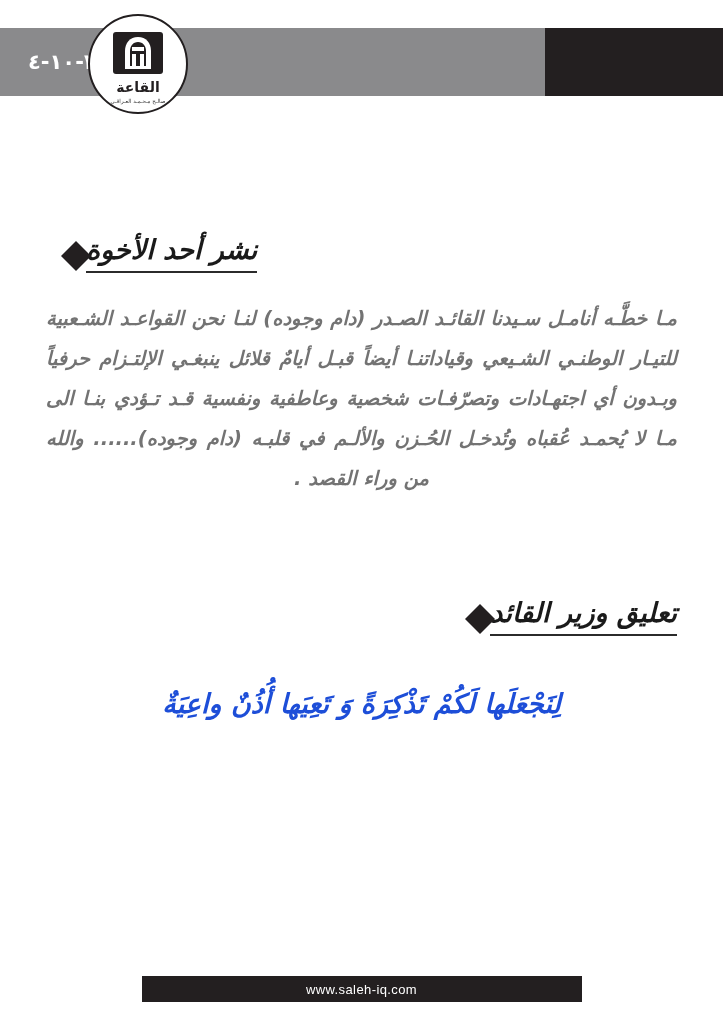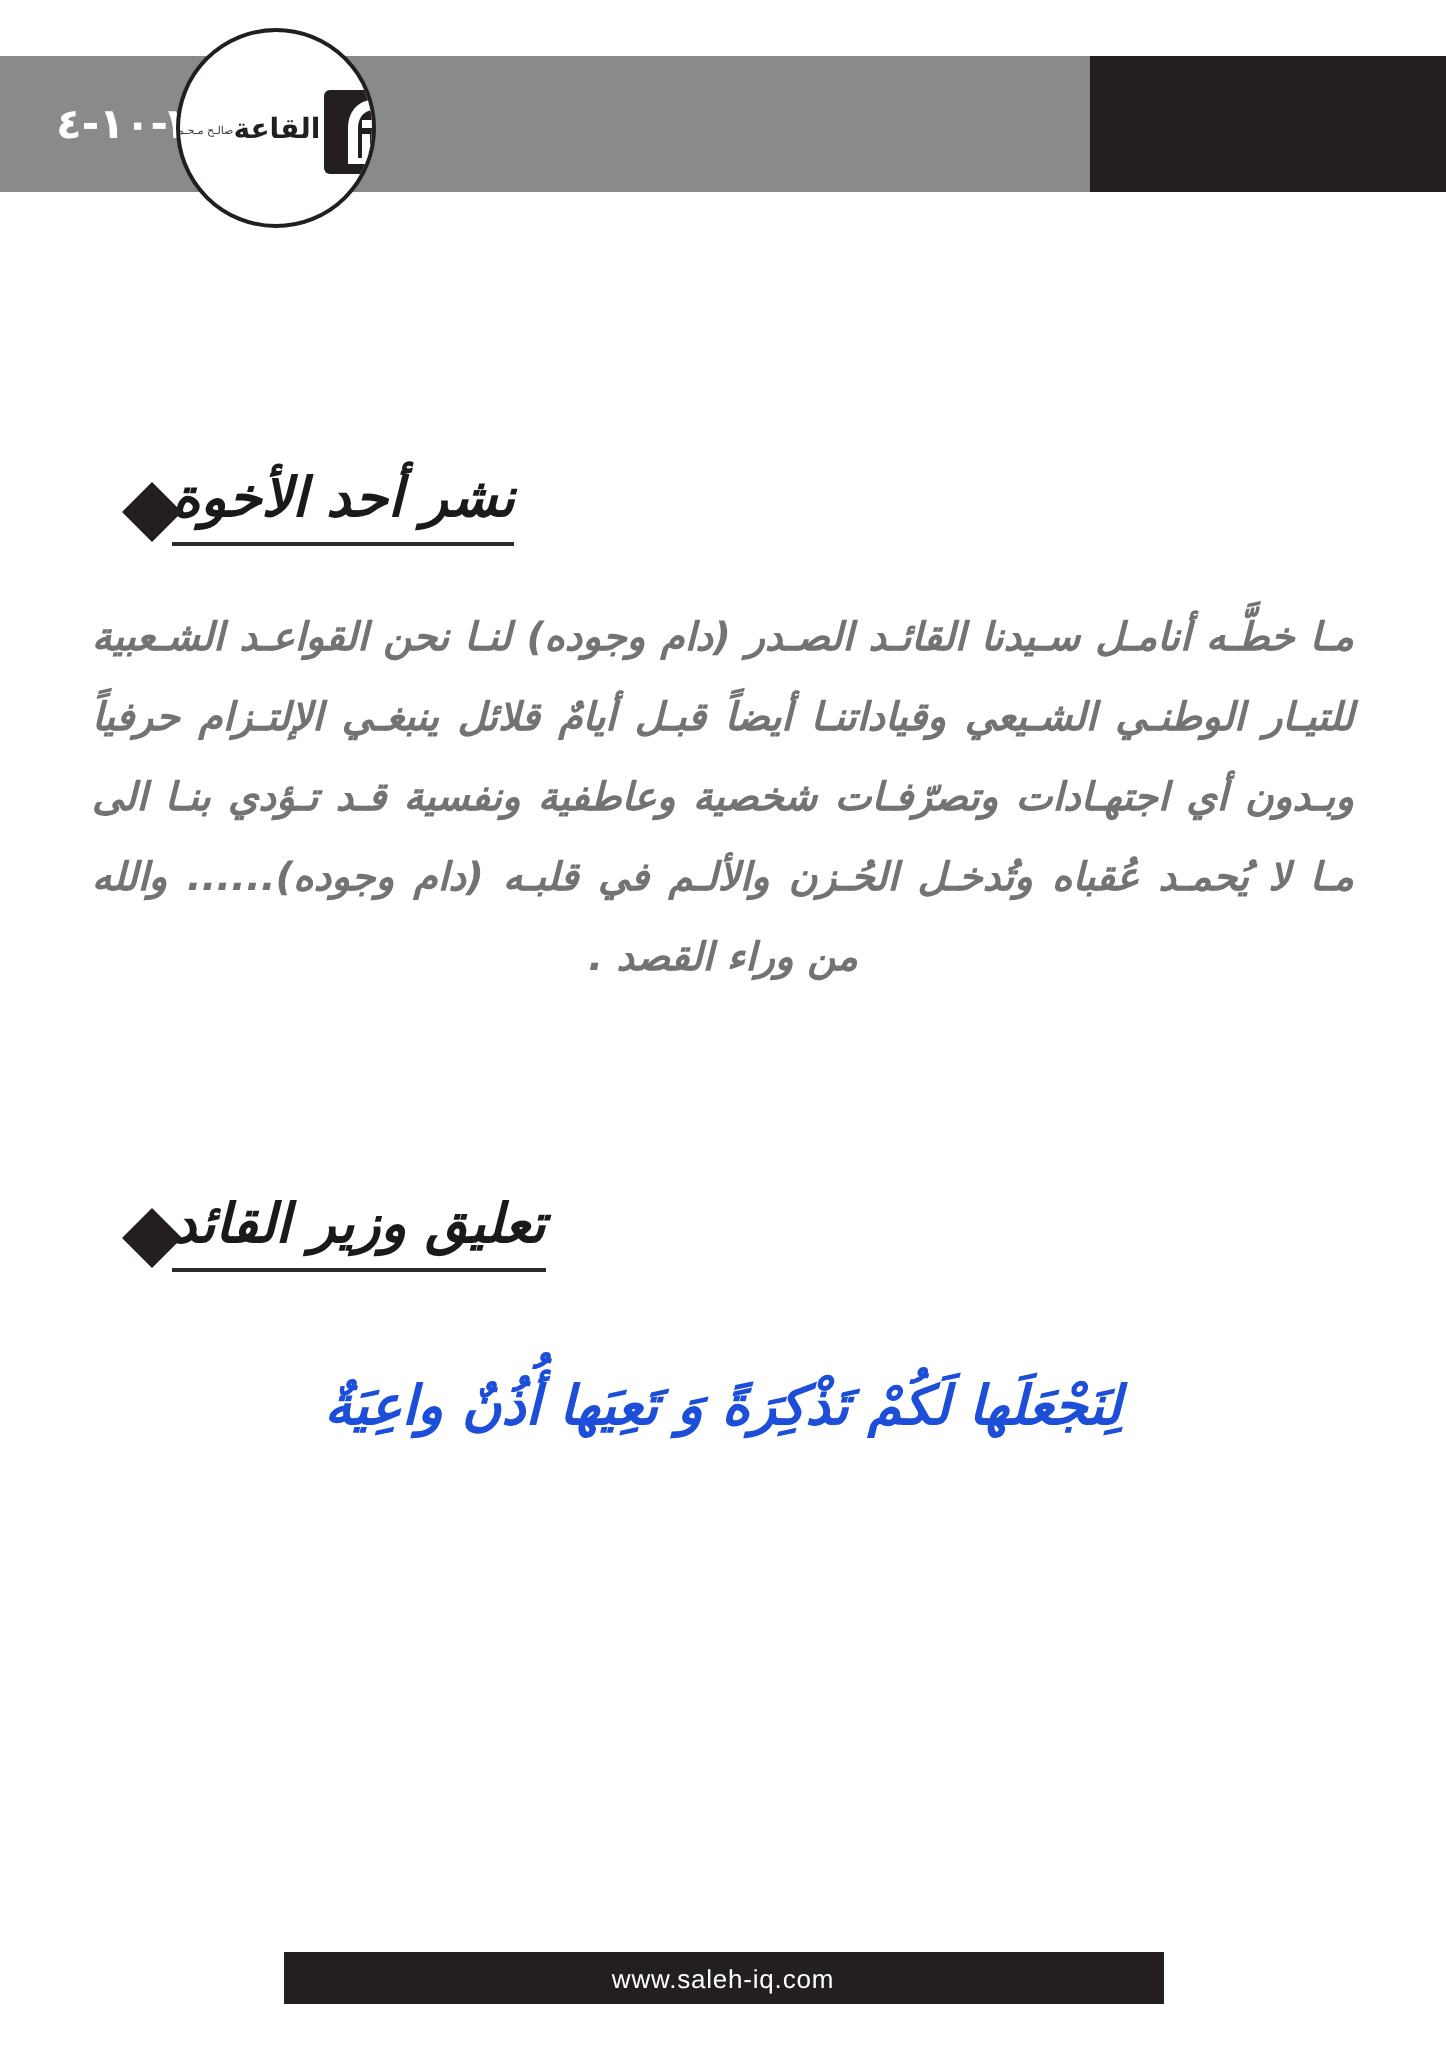--- a/index.html
+++ b/index.html
@@ -57,21 +57,21 @@
   .logo {
     position: absolute;
     top: 14px;
     right: 535px;
     width: 100px;
     height: 100px;
     border-radius: 50%;
     background: #ffffff;
     border: 2px solid #231f20;
     display: flex;
-    flex-direction: row;
+    flex-direction: column;
     align-items: center;
     justify-content: center;
     overflow: hidden;
   }
   .logo-mark {
     width: 54px;
     height: 50px;
     margin-top: 4px;
     display: flex;
     align-items: center;
@@ -133,21 +133,21 @@
     content: "";
     position: absolute;
     top: -15px;
     left: 15px;
     width: 0; height: 0;
     border: 15px solid transparent;
     border-left-color: #231f20;
   }
 
   .heading-1 { margin-top: 108px; }
-  .heading-2 { margin-top: 96px; }
+  .heading-2 { margin-top: 96px; justify-content: flex-end; }
 
   .body-text {
     margin: 26px 0 0 0;
     font-size: 19.5px;
     line-height: 2.05;
     color: #737373;
     text-align: justify;
     text-align-last: center;
     font-weight: 600;
   }

